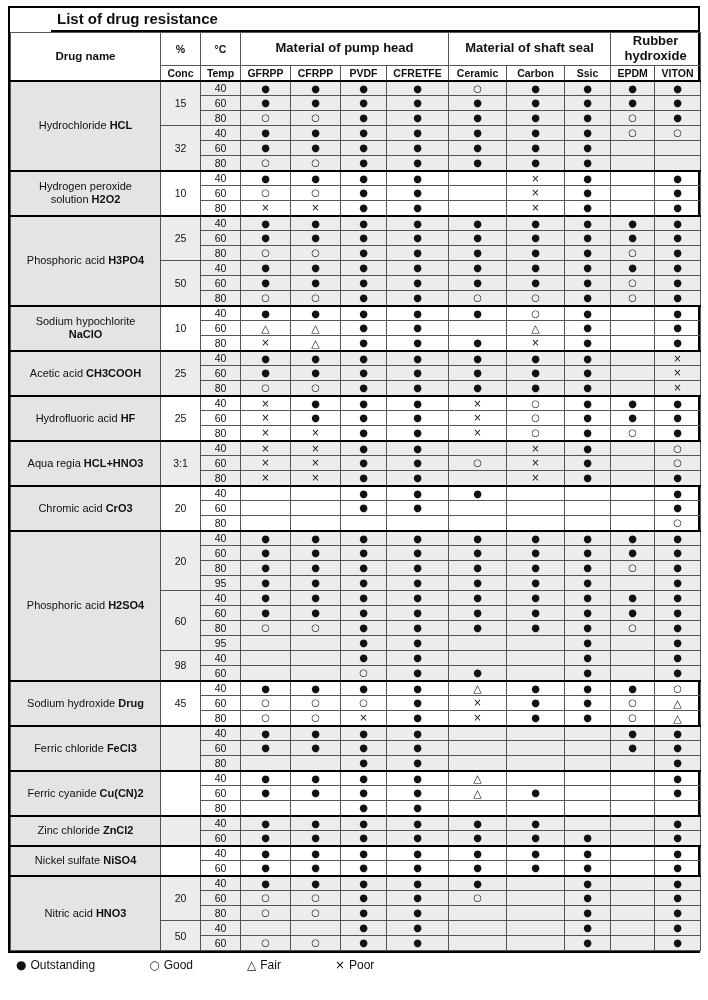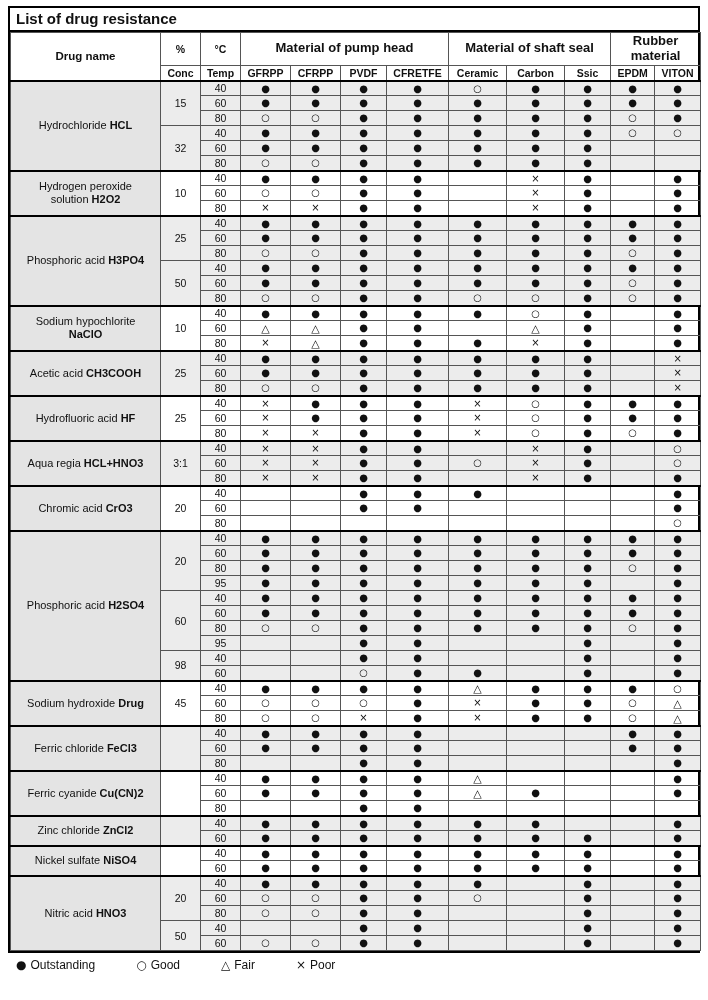--- a/index.html
+++ b/index.html
@@ -10,41 +10,42 @@
     padding: 6px 8px 4px;
     font-family: "Liberation Sans", "DejaVu Sans", sans-serif;
     color: #111;
   }
   .doc { border: 2px solid #000; background: #fff; }
   .title {
     font-size: 15px;
     font-weight: bold;
     padding: 2px 6px 3px;
     border-bottom: 2px solid #000;
+    margin-left: 41px;
   }
   table { border-collapse: collapse; width: 100%; table-layout: fixed; }
   th, td { border: 1px solid #555; text-align: center; padding: 0; }
   thead th { font-weight: bold; font-size: 10.5px; padding: 1px 1px; line-height: 1.15; }
   thead th.group-label { font-size: 13px; }
   thead th.corner { font-size: 11.5px; }
   td.name {
     background: #e4e4e4;
     font-size: 11px;
     line-height: 1.2;
     padding: 1px 13px;
   }
   td.conc, td.temp { font-size: 10.5px; }
   tbody td { height: 15px; font-size: 10px; line-height: 1; }
   tr.shaded td:not(.name) { background: #ececec; }
   tr.drug-start td { border-top: 2px solid #000; }
   td.sym { font-family: "DejaVu Sans", sans-serif; }
   td.sym.tri { font-size: 11px; }
   .legend {
     display: flex;
-    gap: 41px;
+    gap: 54px;
     padding: 5px 8px 0;
     font-size: 12px;
     align-items: center;
   }
   .legend .lg-sym { font-family: "DejaVu Sans", sans-serif; margin-right: 4px; }
 </style>
 </head>
 <body>
 
 <div class="doc">
@@ -64,21 +65,21 @@
       <col style="width:44px">
         <col style="width:46px">
     </colgroup>
     <thead>
       <tr>
         <th rowspan="2" class="corner">Drug name</th>
         <th>%</th>
         <th>°C</th>
         <th colspan="4" class="group-label">Material of pump head</th>
         <th colspan="3" class="group-label">Material of shaft seal</th>
-        <th colspan="2" class="group-label">Rubber material</th>
+        <th colspan="2" class="group-label">Rubber hydroxide</th>
       </tr>
       <tr>
         <th>Conc</th>
         <th>Temp</th>
         <th>GFRPP</th>
         <th>CFRPP</th>
         <th>PVDF</th>
         <th>CFRETFE</th>
         <th>Ceramic</th>
         <th>Carbon</th>

